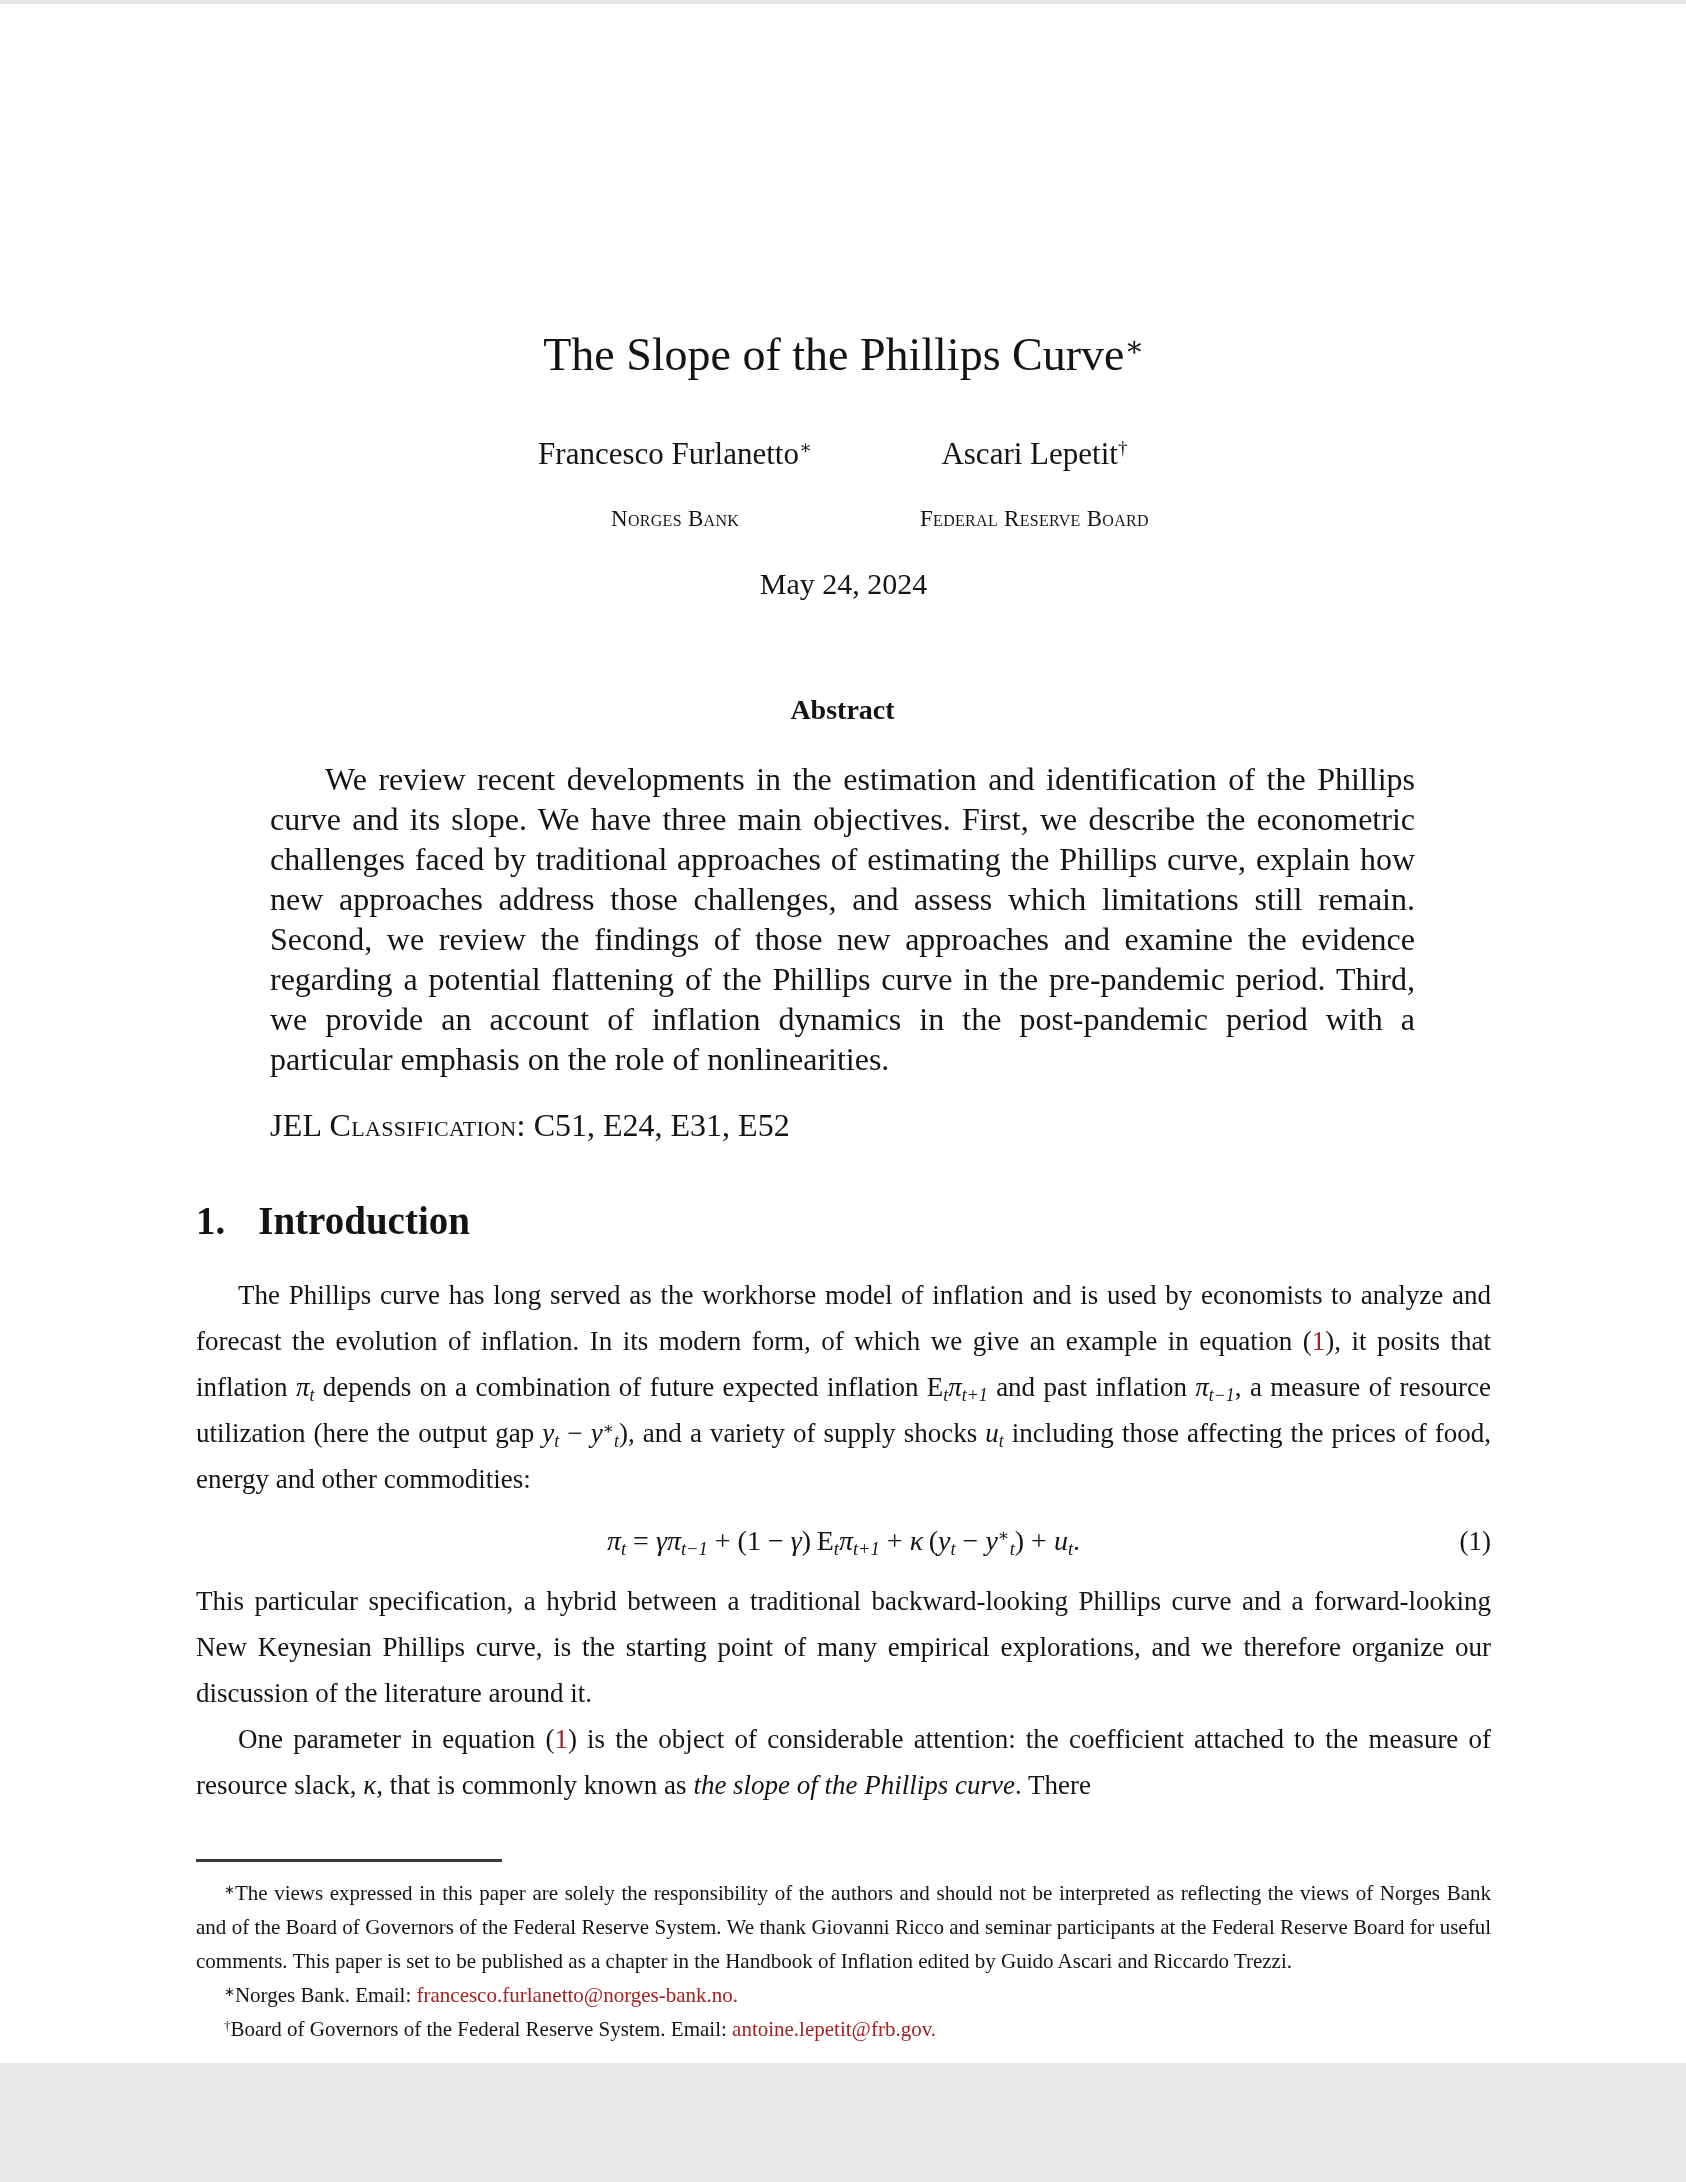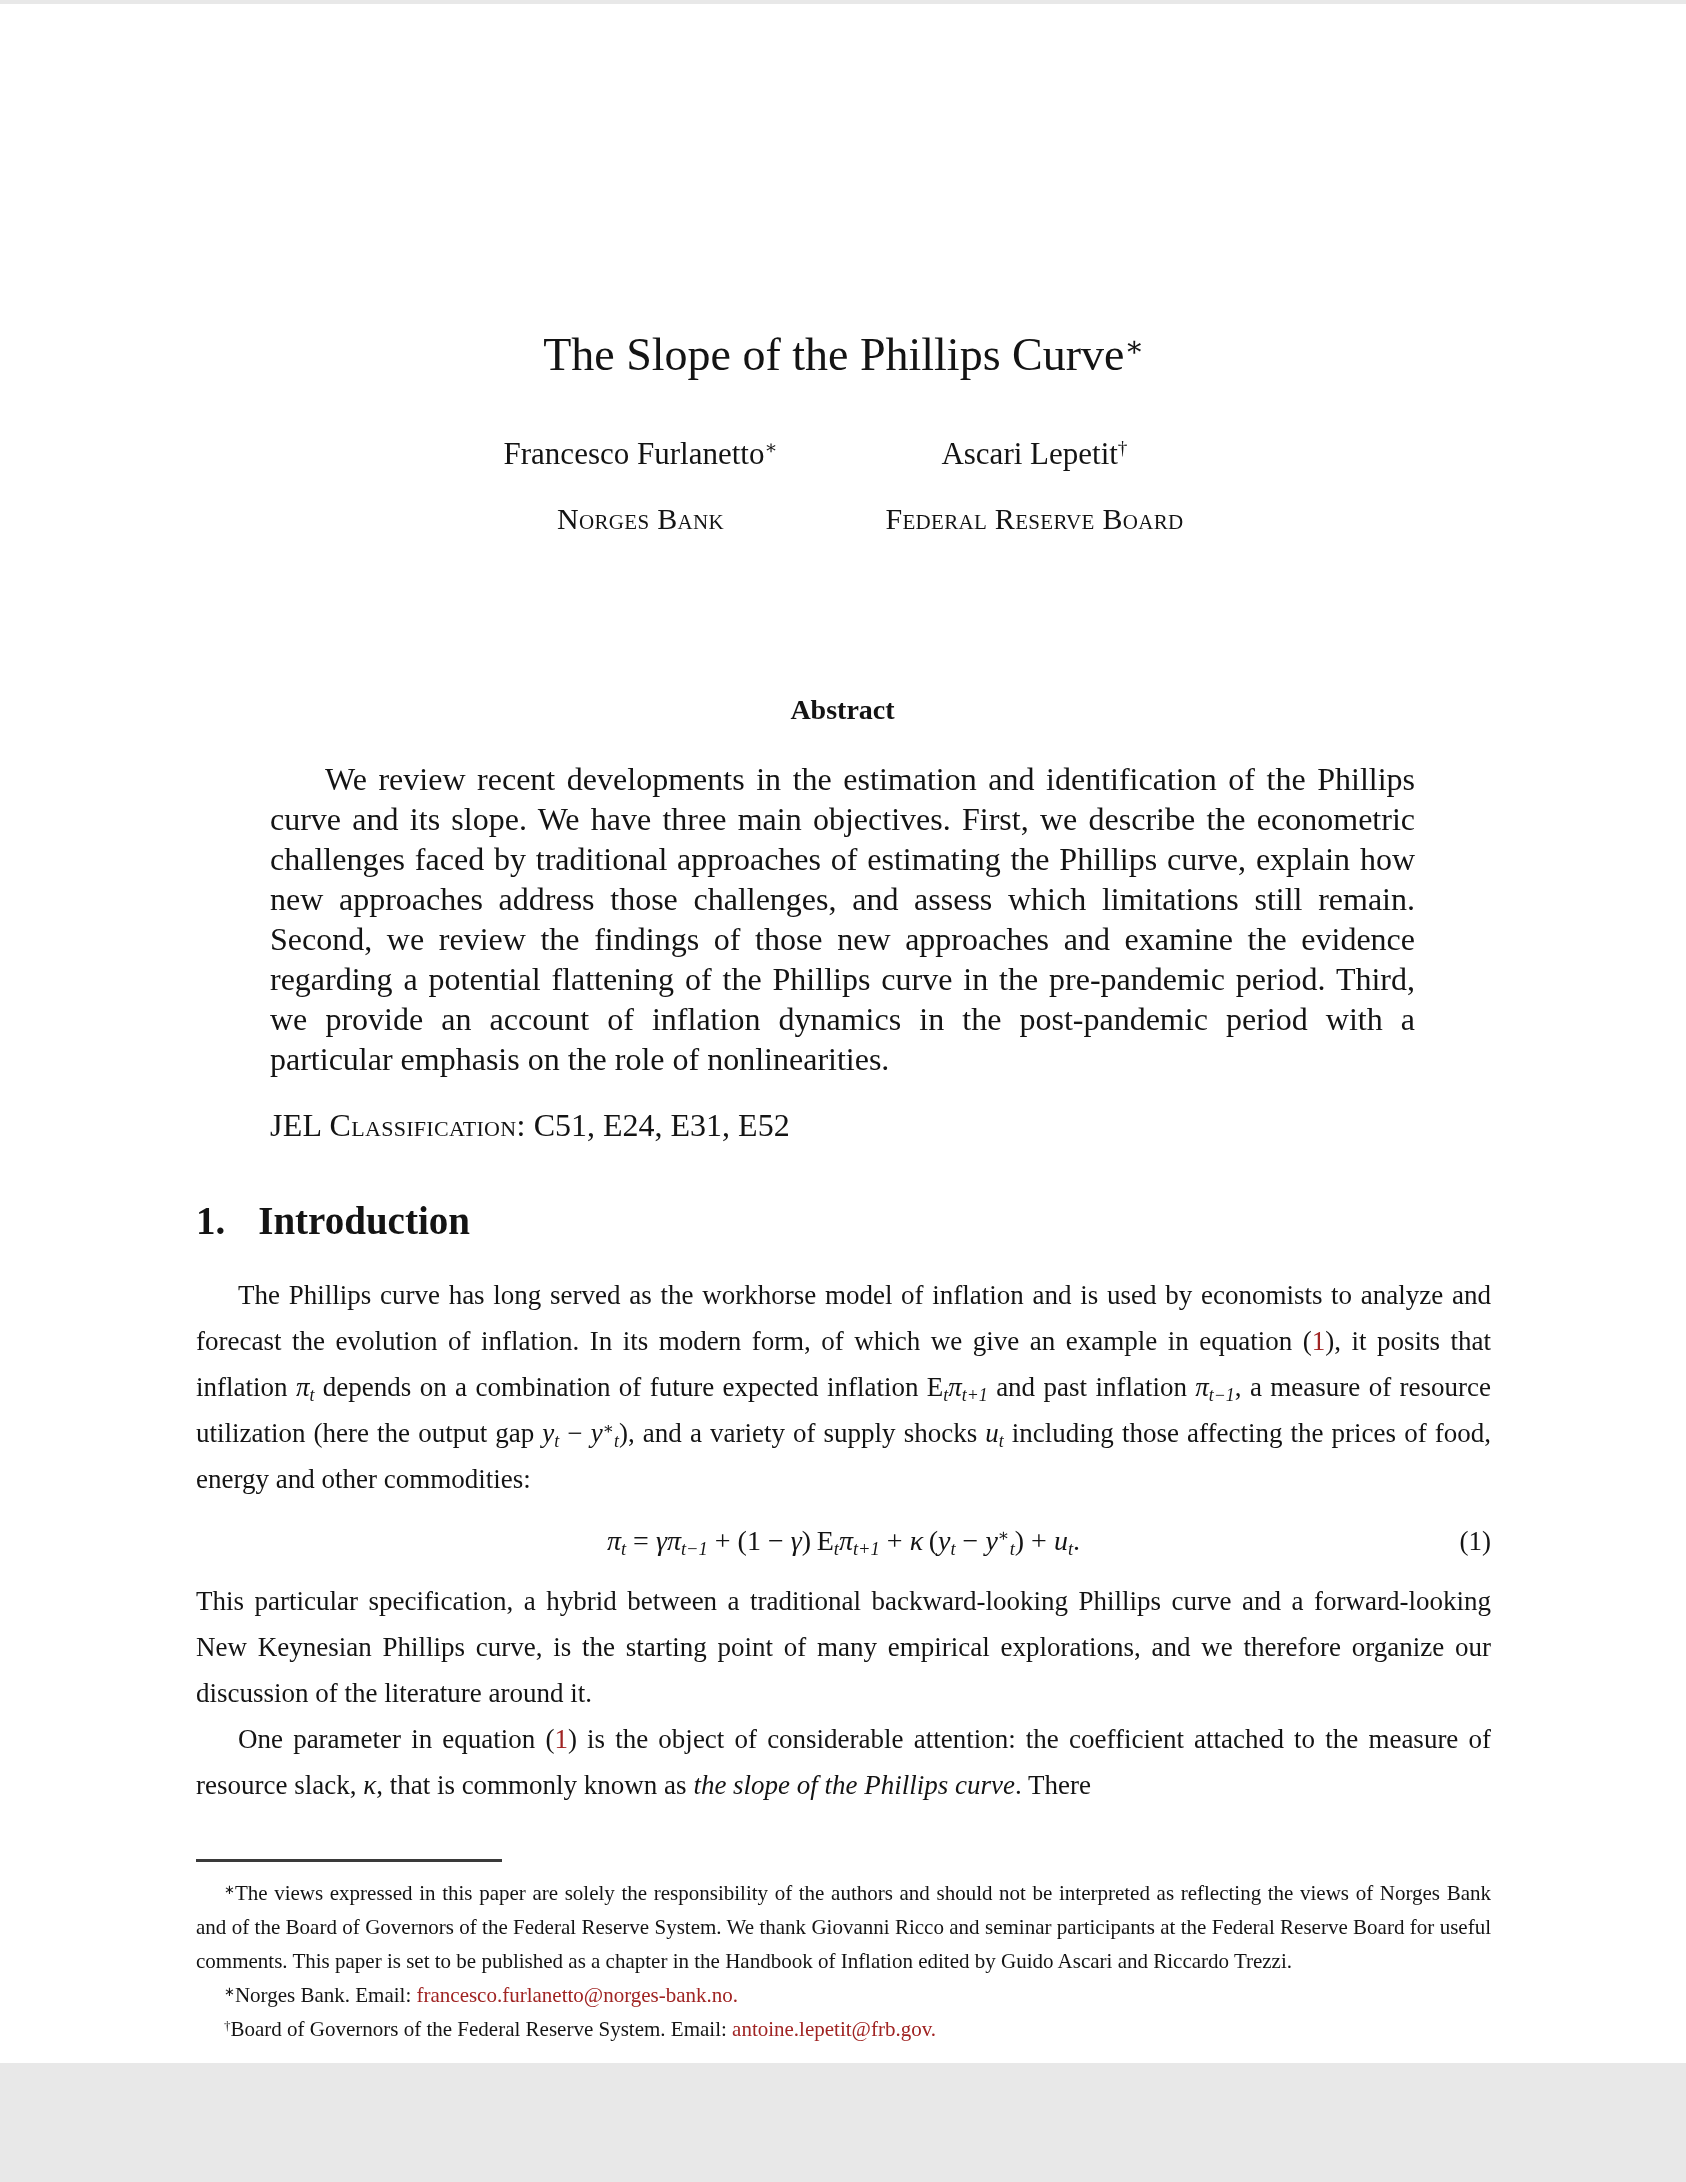--- a/index.html
+++ b/index.html
@@ -16,21 +16,21 @@
     font-family:"Liberation Serif","DejaVu Serif",serif;
     overflow:hidden;
     margin:4px auto;
   }
   
   .header{position:absolute;top:325px;left:196px;width:1295px;text-align:center;}
   .title{font-size:46px;font-weight:normal;line-height:52px;margin:0;}
   .authors{display:flex;justify-content:center;gap:108px;margin-top:54px;}
   .author{text-align:center;}
   .author-name{font-size:31px;line-height:37px;}
-  .author-affil{font-size:30px;line-height:37px;margin-top:28px;font-variant:small-caps;letter-spacing:0.5px;}
+  .author-affil{font-size:23px;line-height:37px;margin-top:28px;font-variant:small-caps;letter-spacing:0.5px;}
   .date{font-size:30px;margin-top:29.5px;}
   
   .abstract{position:absolute;top:690px;left:270px;width:1145px;}
   .abstract-heading{font-size:28px;font-weight:bold;text-align:center;margin:0;}
   .abstract-body{
     margin:33px 0 0 0;font-size:32px;line-height:40px;
     text-align:justify;text-indent:55px;
   }
   .jel{margin:26px 0 0 0;font-size:32px;line-height:40px;}
   
@@ -70,20 +70,21 @@
     <div class="authors">
       <div class="author">
         <div class="author-name"><span>Francesco Furlanetto</span><span class="sup">∗</span></div>
         <div class="author-affil"><span class="sc">Norges Bank</span></div>
       </div>
       <div class="author">
         <div class="author-name"><span>Ascari Lepetit</span><span class="sup">†</span></div>
         <div class="author-affil"><span class="sc">Federal Reserve Board</span></div>
       </div>
     </div>
+    <div class="date">May 24, 2024</div>
   </header>
 
   <section class="abstract">
     <h2 class="abstract-heading">Abstract</h2>
     <p class="abstract-body">We review recent developments in the estimation and identification of the Phillips curve and its slope. We have three main objectives. First, we describe the econometric challenges faced by traditional approaches of estimating the Phillips curve, explain how new approaches address those challenges, and assess which limitations still remain. Second, we review the findings of those new approaches and examine the evidence regarding a potential flattening of the Phillips curve in the pre-pandemic period. Third, we provide an account of inflation dynamics in the post-pandemic period with a particular emphasis on the role of nonlinearities.</p>
     <p class="jel"><span class="sc">JEL Classification:</span><span> C51, E24, E31, E52</span></p>
   </section>
 
   <h2 class="section-heading">
     <span class="sec-num">1.</span><span class="sec-title">Introduction</span>

